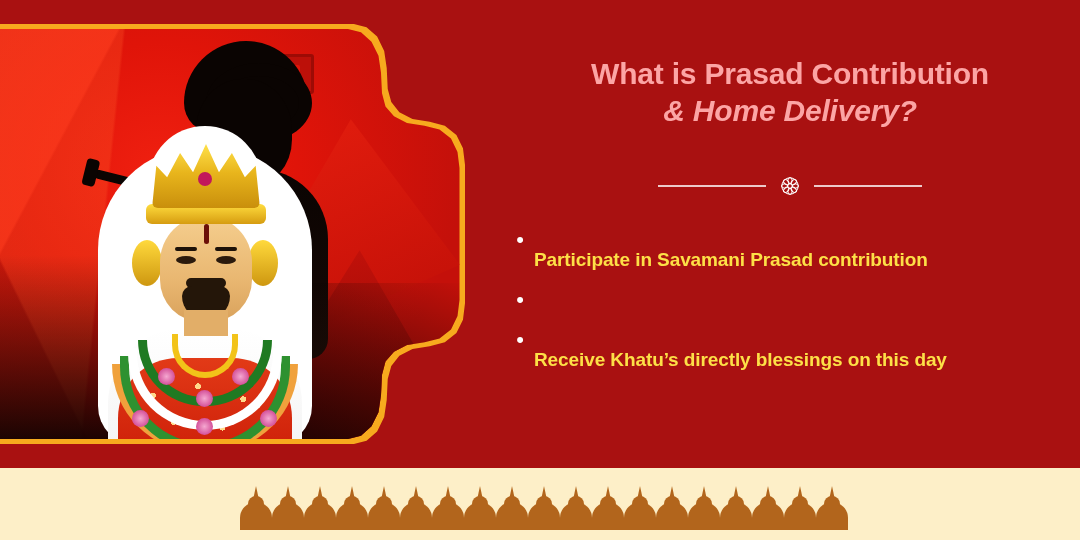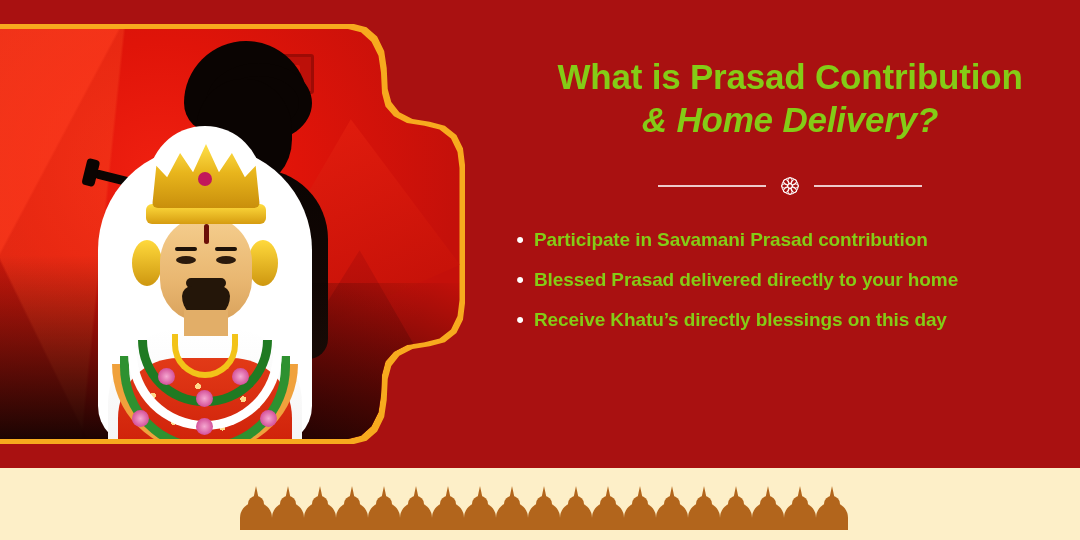--- a/index.html
+++ b/index.html
@@ -331,22 +331,22 @@
   
   .content{
     position:absolute;
     left:500px; top:0;
     width:580px; height:470px;
   }
   .title{
     position:absolute;
     left:0; top:56px; width:580px;
     text-align:center;
-    color:#84cc16;
-    font-size:35px;
+    color:#fca5a5;
+    font-size:30px;
     font-weight:bold;
     line-height:1.22;
     letter-spacing:-0.2px;
   }
   .title .l2{ display:block;font-style:italic; }
 
   .divider{
     position:absolute;
     left:0; top:172px; width:580px; height:28px;
     display:flex; align-items:center; justify-content:center;
@@ -365,25 +365,26 @@
   .bullet{
     display:flex; align-items:flex-start;
     margin-bottom:16px;
   }
   .bullet .dot{
     color:#ffffff; font-size:22px; line-height:24px;
     width:20px; flex:0 0 20px; text-align:center;
     margin-right:4px;
   }
   .bullet .btext{
-    color:#84cc16;
+    color:#fde047;
     font-size:19px;
     font-weight:bold;
     line-height:24px;
     letter-spacing:-0.1px;
+    margin-top:20px;
   }
 
   
   .footer{
     position:absolute;
     left:0; bottom:0; width:1080px; height:72px;
     background:#FDEFC8;
   }
   .dome-row{
     position:absolute;
@@ -505,21 +506,20 @@
       <span class="rule"></span>
     </div>
 
     <ul class="bullets">
       <li class="bullet">
         <span class="dot">•</span>
         <span class="btext">Participate in Savamani Prasad contribution</span>
       </li>
       <li class="bullet">
         <span class="dot">•</span>
-        <span class="btext">Blessed Prasad delivered directly to your home</span>
       </li>
       <li class="bullet">
         <span class="dot">•</span>
         <span class="btext">Receive Khatu’s directly blessings on this day</span>
       </li>
     </ul>
   </div>
 
   <div class="footer">
     <div class="dome-base"></div>

